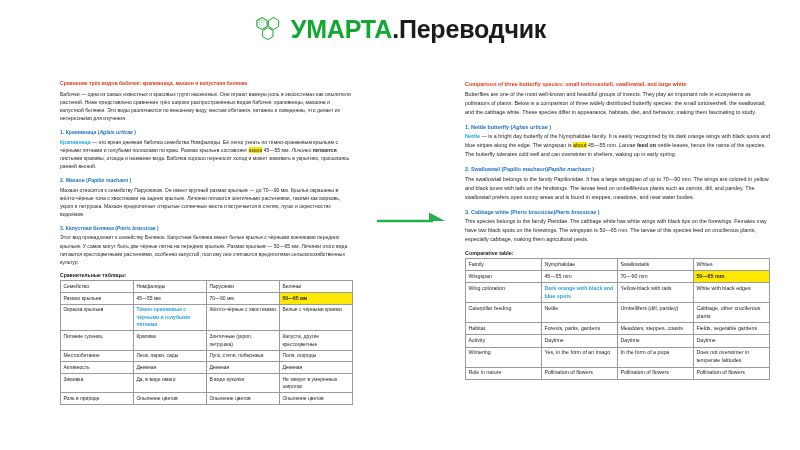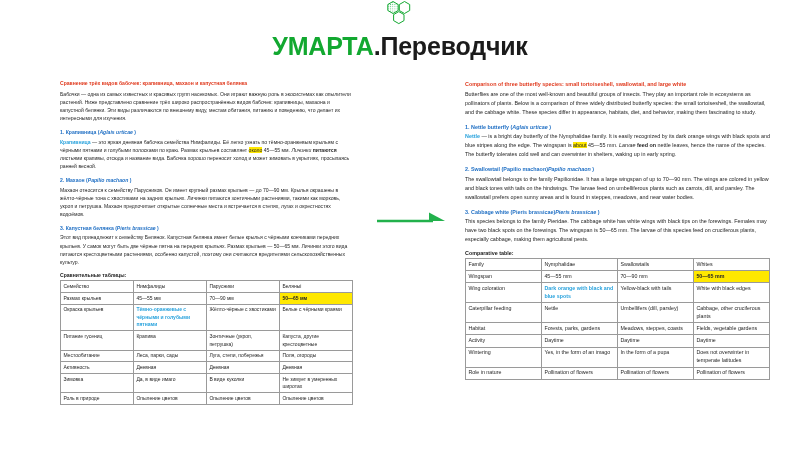--- a/index.html
+++ b/index.html
@@ -9,21 +9,20 @@
     font-family:"Liberation Sans","DejaVu Sans",sans-serif;
     color:#1a1a1a;
     overflow:hidden;
     position:relative;
   }
   
   .header{
     height:58px;
     display:flex;align-items:center;justify-content:center;
     gap:7px;
-    flex-direction:column;
   }
   .logo-mark{width:30px;height:28px;display:block;flex:0 0 auto;}
   .brand{
     font-size:25px;font-weight:bold;letter-spacing:-0.2px;
     white-space:nowrap;line-height:1;
   }
   .brand .b-green{color:#12a830;}
   .brand .b-dark{color:#1b1b1b;}
 
   

